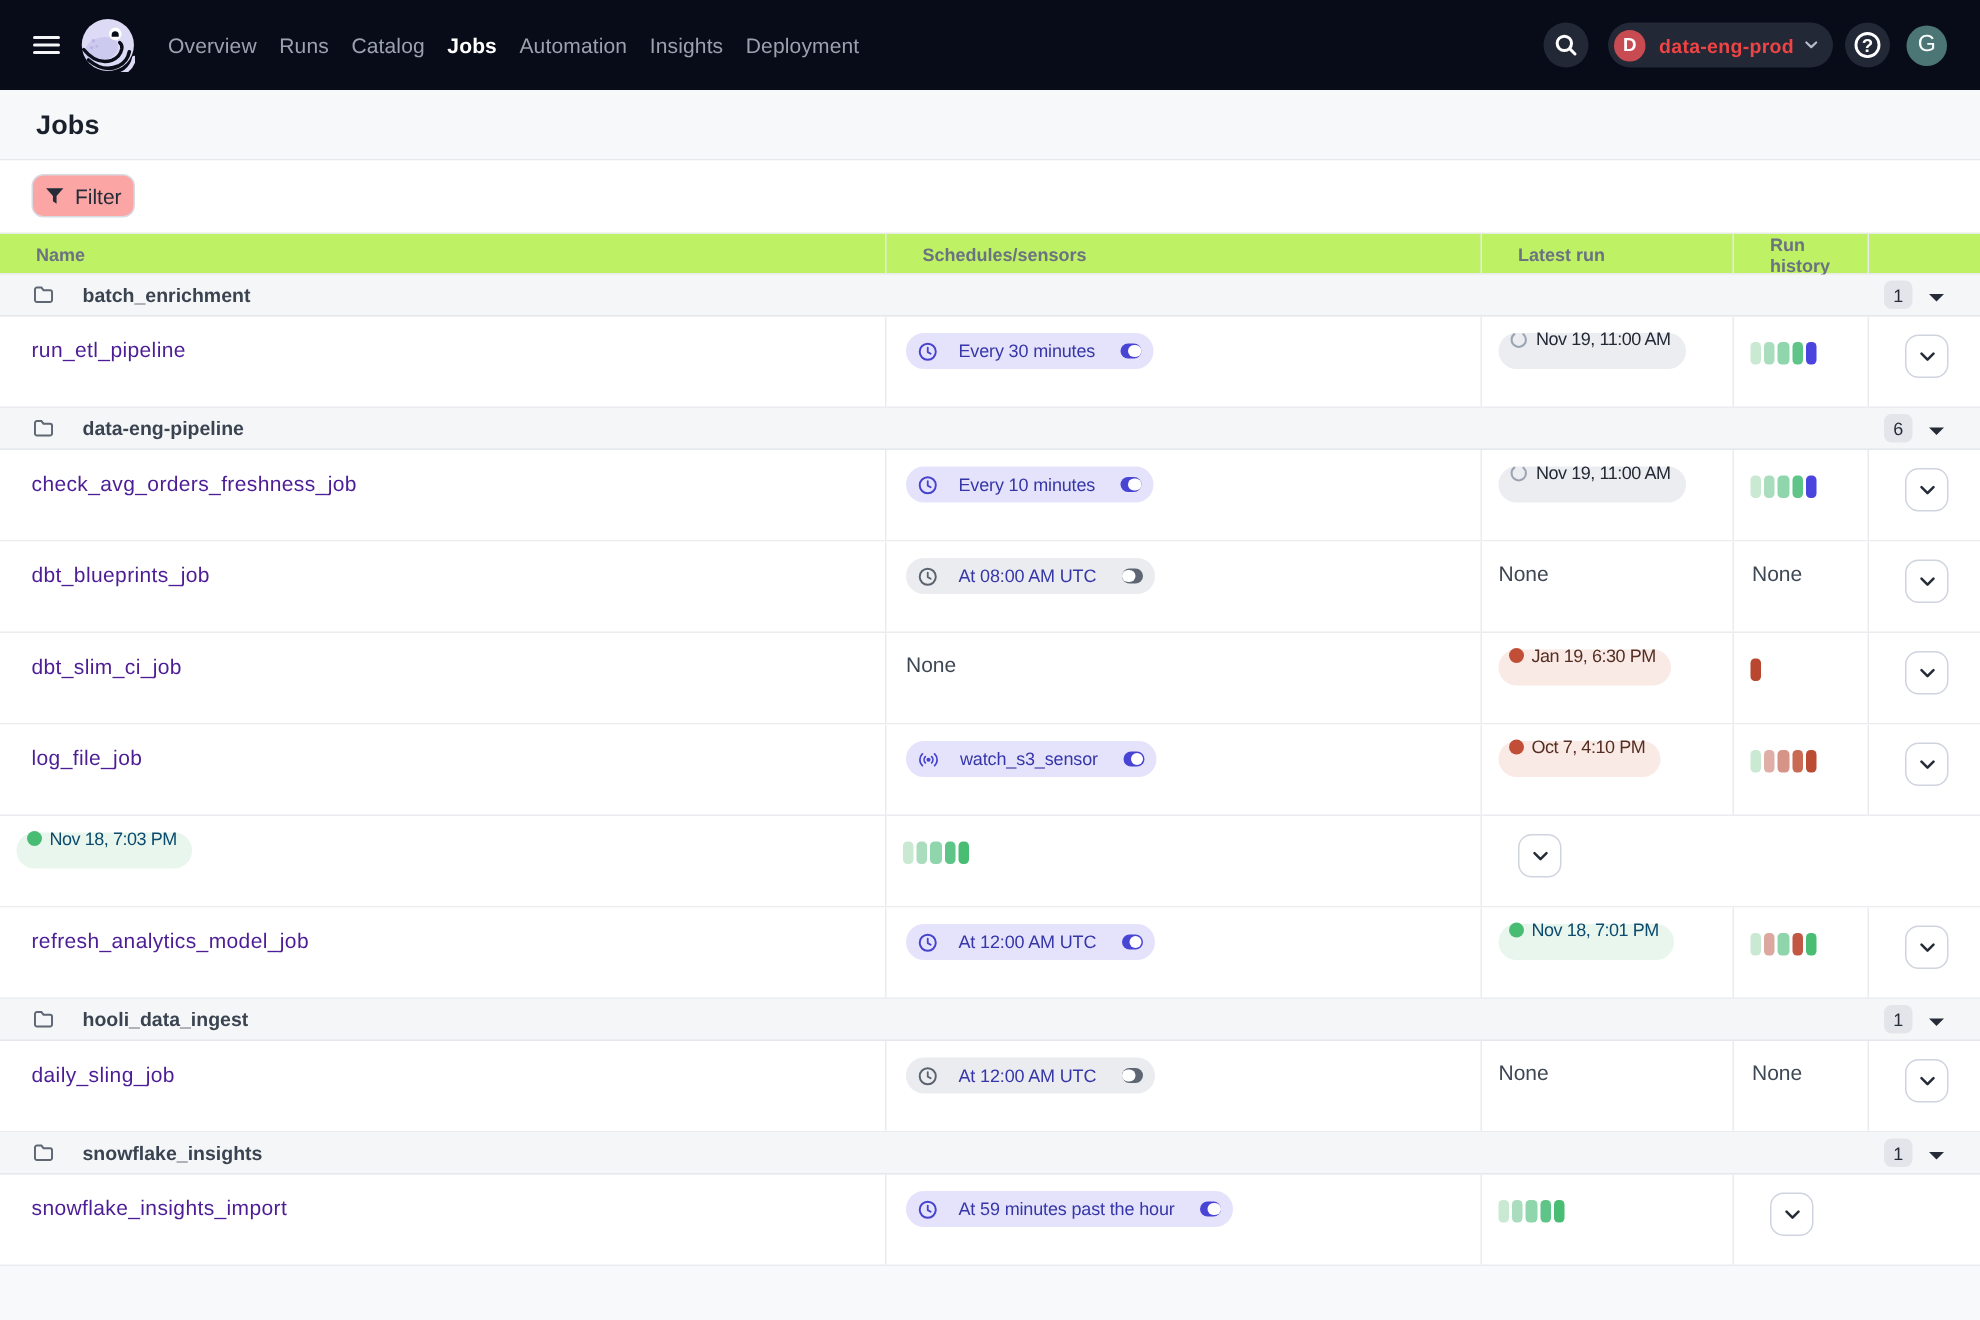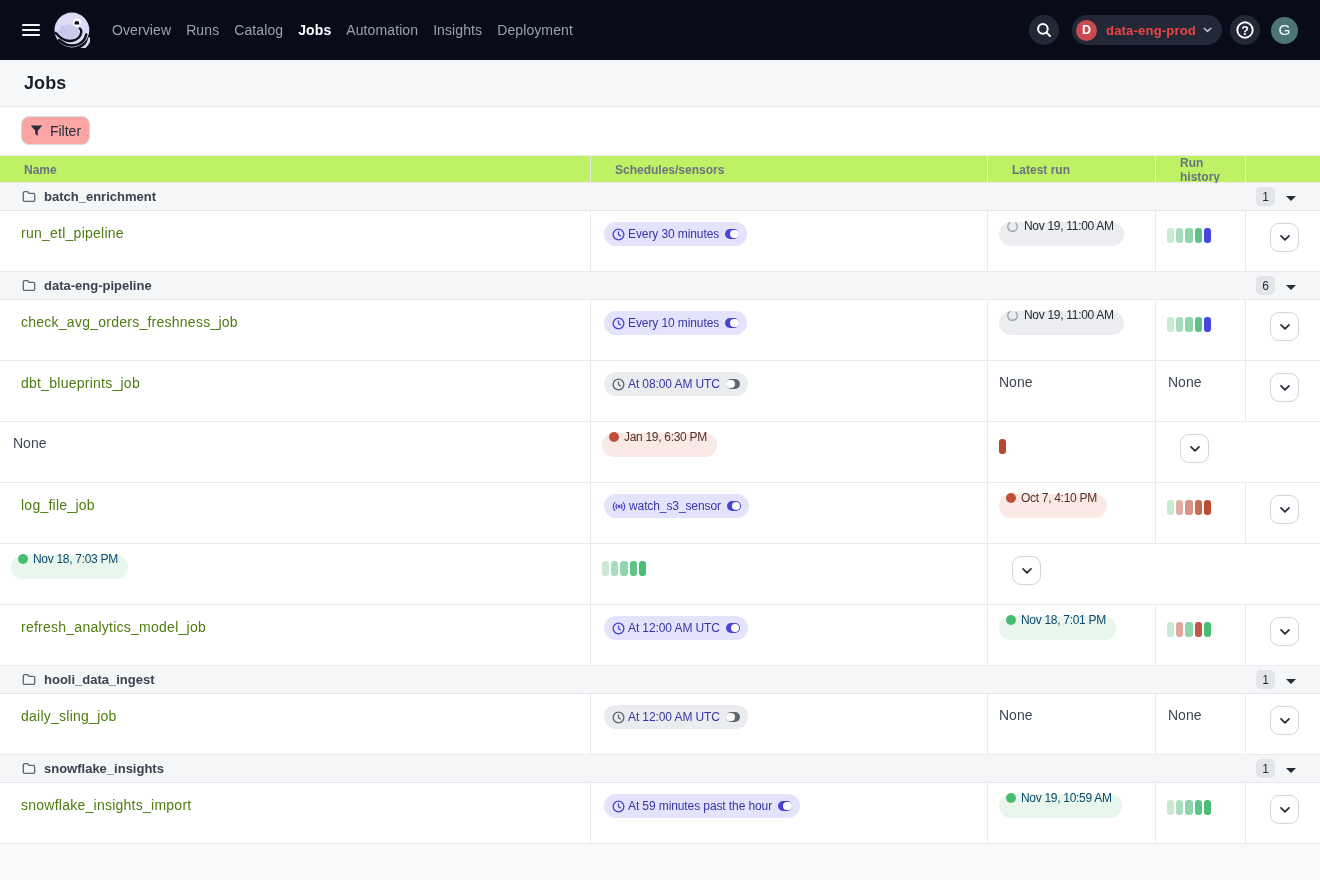--- a/index.html
+++ b/index.html
@@ -21,33 +21,33 @@
 
 .pagehead { height:47px; background:#F7F8FA; border-bottom:1px solid #E7E9ED; display:flex; align-items:center; padding-left:24px; }
 .pagehead h1 { font-size:18px; font-weight:700; color:#1B212C; letter-spacing:.1px; }
 .toolbar { height:48px; background:#fff; position:relative; }
 .filterbtn { position:absolute; left:21px; top:9px; width:69px; height:29px; border:1px solid #D7DBE2; border-radius:8px; background:#fca5a5; display:flex; align-items:center; justify-content:center; gap:7px; font-size:14px; color:#252C38; }
 
 .thead { height:28px; border-top:1px solid #E7E9ED; border-bottom:1px solid #E7E9ED; display:grid; grid-template-columns:590px 397px 168px 90px 75px; font-size:12px; color:#6B7280; background:#bef264;font-weight:bold; }
 .thead div { display:flex; align-items:center; border-left:1px solid #E7E9ED; padding-left:24px; }
 .thead div:first-child { border-left:none; padding-left:24px; }
 .grow { height:28px; background:#F5F6F8; border-bottom:1px solid #E4E7EB; display:flex; align-items:center; position:relative; }
-.grow .gname { font-size:13px; font-weight:700; color:#3A4350; margin-left:8px; }
+.grow .gname { font-size:13px; font-weight:700; color:#3A4350; margin-left:19px; }
 .grow svg { margin-left:22px; }
 .gbadge { position:absolute; right:45px; top:4px; width:19px; height:19px; background:#E3E5EA; border-radius:5px; color:#252C38; font-size:12px; display:flex; align-items:center; justify-content:center; }
 .gcaret { position:absolute; right:24px; top:13px; width:0; height:0; border-left:5px solid transparent; border-right:5px solid transparent; border-top:5.5px solid #252C38; }
 .drow { height:61px; border-bottom:1px solid #EAECEF; display:grid; grid-template-columns:590px 397px 168px 90px 75px; background:#fff; }
 .drow > div { border-left:1px solid #E9EBEF; position:relative; }
 .drow > div:first-child { border-left:none; }
-.jname { position:absolute; left:21px; top:14px; font-size:14px; font-weight:500; color:#4d7c0f; letter-spacing:.25px; }
+.jname { position:absolute; left:21px; top:14px; font-size:14px; font-weight:500; color:#4c1d95; letter-spacing:.25px; }
 .none { position:absolute; left:13px; top:13px; font-size:14px; color:#3E4754; }
 .none2 { position:absolute; left:11px; top:13px; font-size:14px; color:#3E4754; }
 .none3 { position:absolute; left:12px; top:13px; font-size:14px; color:#3E4754; }
 
-.spill { position:absolute; left:13px; top:11px; height:24px; border-radius:12px; display:flex; align-items:center; padding:0 8px 0 8px; gap:3px; font-size:12px; letter-spacing:-0.1px; }
+.spill { position:absolute; left:13px; top:11px; height:24px; border-radius:12px; display:flex; align-items:center; padding:0 8px 0 8px; gap:14px; font-size:12px; letter-spacing:-0.1px; }
 .spill.lav { background:#E5E3FB; color:#3636A8; }
 .spill.gry { background:#EBECF0; color:#3636A8; }
 .tog { width:14px; height:9.5px; border-radius:5px; position:relative; margin-left:3px; }
 .tog.on { background:#4845D4; }
 .tog.off { background:#5E6673; }
 .tog .knob { position:absolute; top:0.5px; width:8.5px; height:8.5px; border-radius:50%; background:#fff; }
 .tog.on .knob { right:0.5px; }
 .tog.off .knob { left:0.5px; }
 
 .rpill { position:absolute; left:11px; top:11px; height:24px; border-radius:12px; display:flex; align-items:center; padding:0 10px 16px 7px; gap:5px; font-size:12px; letter-spacing:-0.3px; }
@@ -248,20 +248,23 @@
       <div class="xbtn">
         <svg width="12" height="8" viewBox="0 0 12 8">
           <path d="M2 1.8 L6 5.8 L10 1.8" stroke="#252C38" stroke-width="1.7" fill="none" stroke-linecap="round" stroke-linejoin="round"></path>
         </svg>
       </div>
     </div>
 </div>
 
 <div class="drow" id="r4">
   <div>
+      <span class="jname">dbt_slim_ci_job</span>
+    </div>
+  <div>
       <span class="none">None</span>
     </div>
   <div>
       <div class="rpill red"><span class="dot r"></span> Jan 19, 6:30 PM</div>
     </div>
   <div>
       <div class="bars">
         <div style="background:#B9472F"></div>
       </div>
     </div>
@@ -416,23 +419,20 @@
     </div>
   <div>
       <div class="spill lav"><svg width="13" height="13" viewBox="0 0 16 16">
           <circle cx="8" cy="8" r="6.6" stroke="#4543CE" stroke-width="1.6" fill="none"></circle>
           <path d="M8 4.6 V8.3 L10.4 9.7" stroke="#4543CE" stroke-width="1.5" fill="none" stroke-linecap="round" stroke-linejoin="round"></path>
         </svg> At 59 minutes past the hour <span class="tog on">
           <span class="knob"></span>
         </span></div>
     </div>
   <div>
-      <div class="rpill green"><span class="dot g"></span> Nov 19, 10:59 AM</div>
-    </div>
-  <div>
       <div class="bars">
         <div style="background:#C9E9D3"></div>
         <div style="background:#A9DDBE"></div>
         <div style="background:#90D6AD"></div>
         <div style="background:#5EC487"></div>
         <div style="background:#4ABD74"></div>
       </div>
     </div>
   <div>
       <div class="xbtn">

